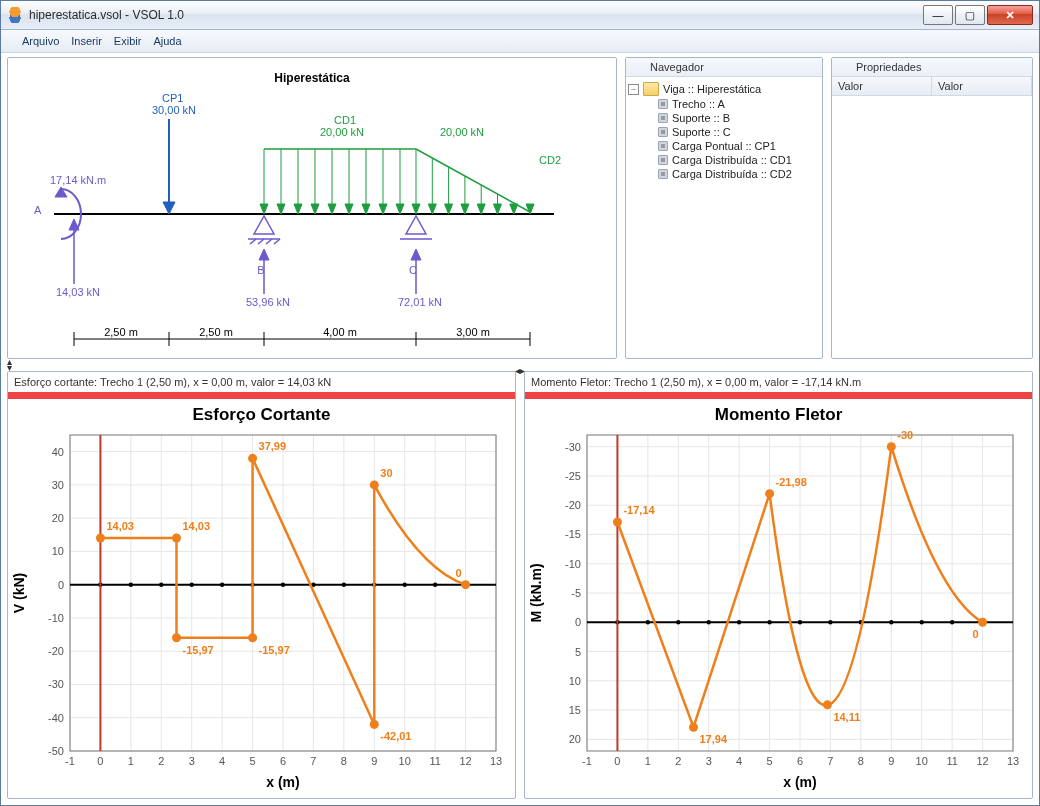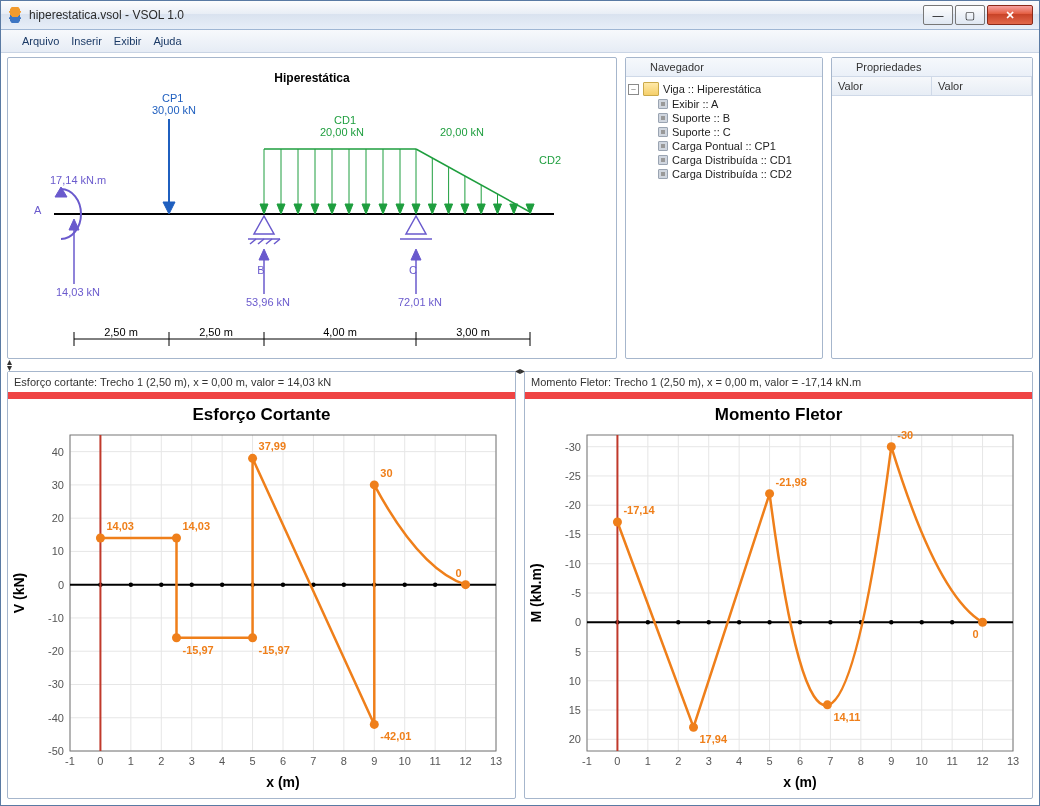--- a/index.html
+++ b/index.html
@@ -186,21 +186,21 @@
           <div class="panel-title">Navegador</div>
           <div class="tree">
             <div class="root">
               <span class="toggle">–</span>
               <span class="folder"></span>
               <span>Viga :: Hiperestática</span>
             </div>
             <div id="tree-items">
                 <div class="leaf">
                   <span class="dot"></span>
-                  <span>Exibir :: A</span>
+                  <span>Trecho :: A</span>
                 </div>
                 <div class="leaf">
                   <span class="dot"></span>
                   <span>Suporte :: B</span>
                 </div>
                 <div class="leaf">
                   <span class="dot"></span>
                   <span>Suporte :: C</span>
                 </div>
                 <div class="leaf">

